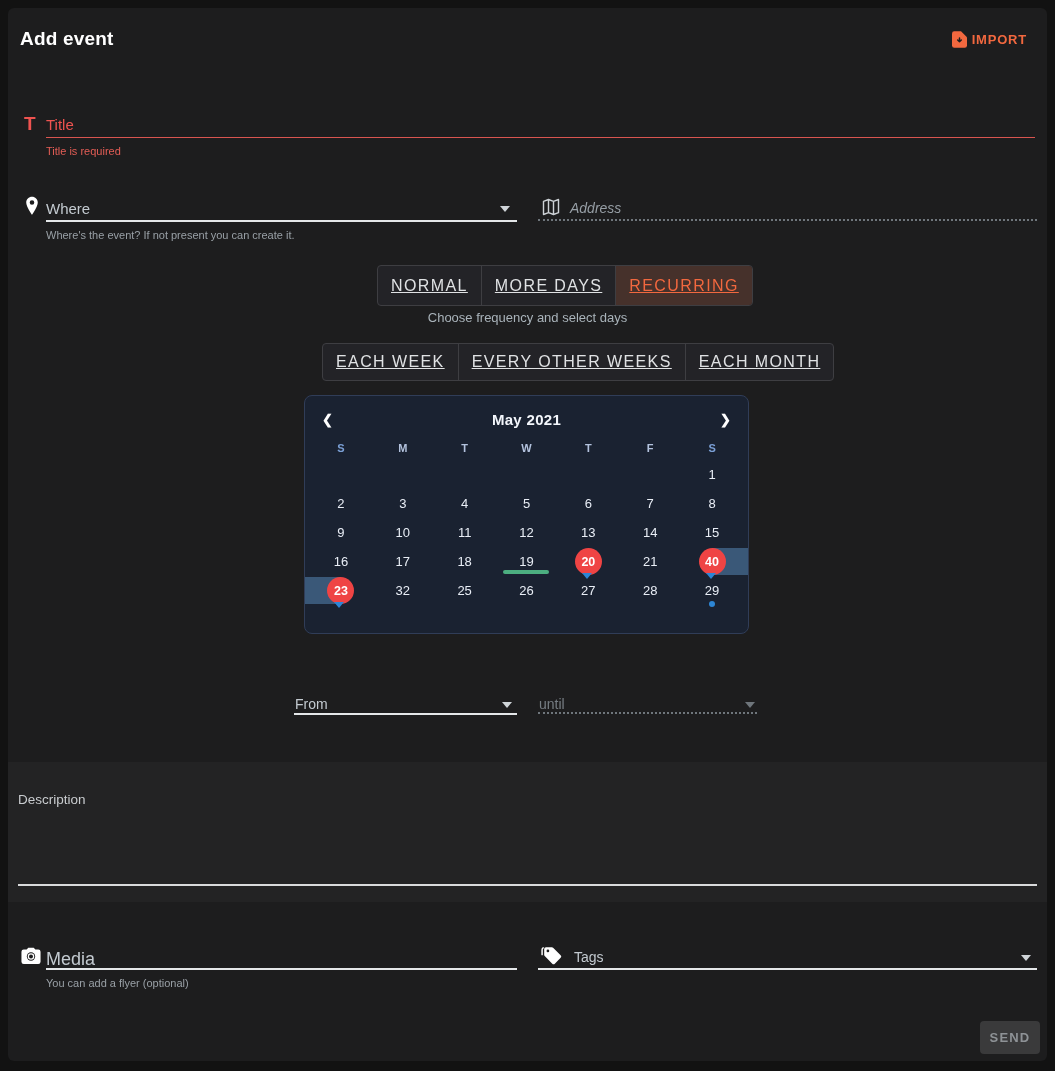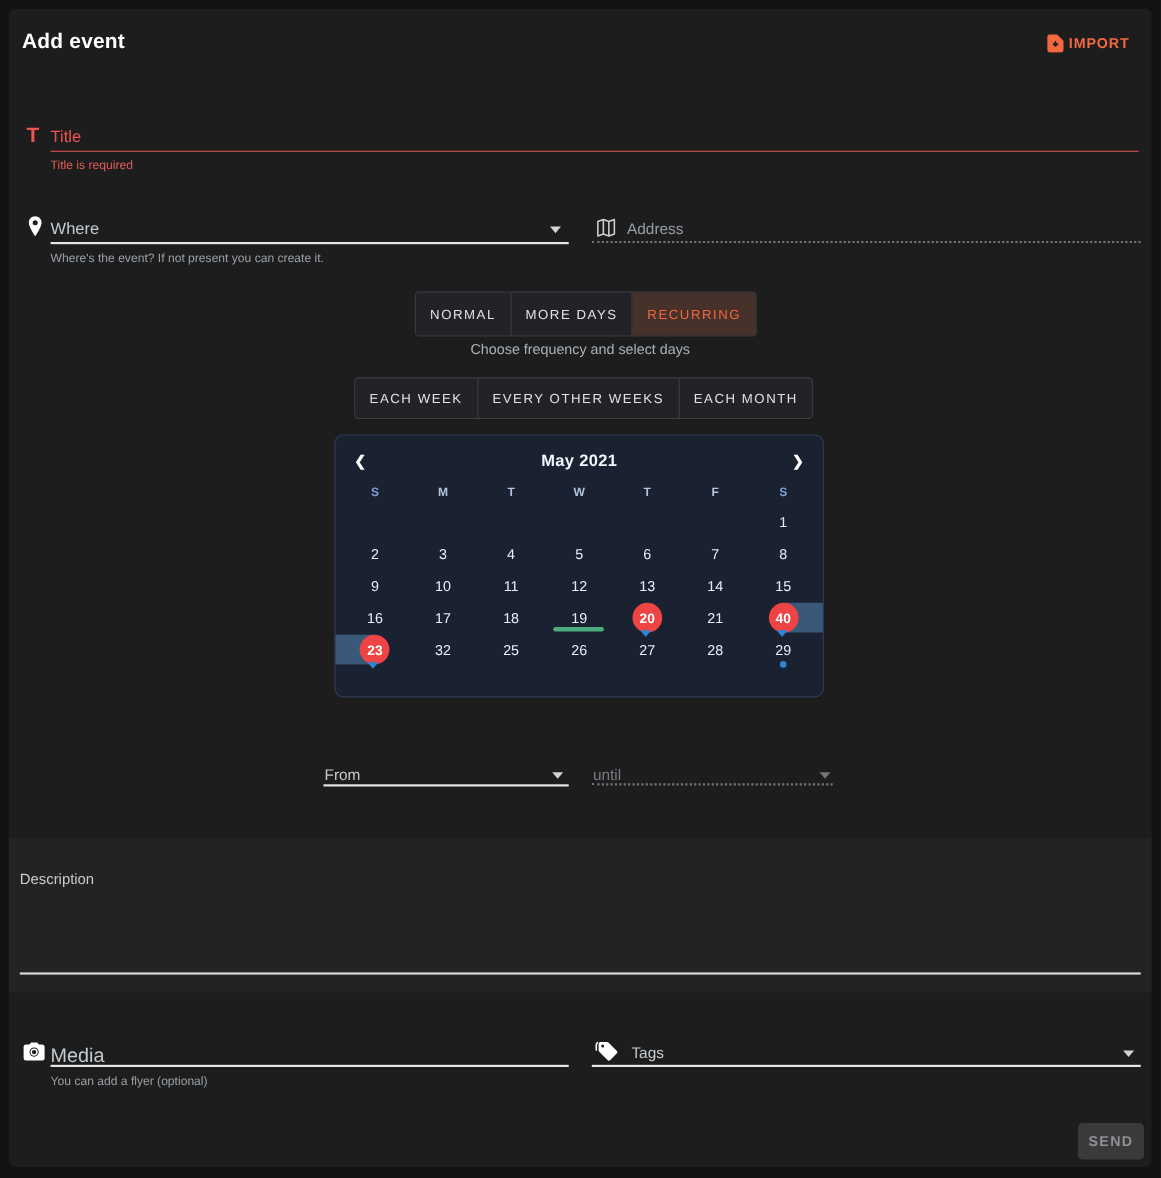--- a/index.html
+++ b/index.html
@@ -27,30 +27,30 @@
   .title-err  { position:absolute; left:38px; top:137px; color:#e35d55; font-size:11px; }
 
   
   .where-icon { position:absolute; left:13px; top:187px; color:#ffffff; }
   .where-ph   { position:absolute; left:38px; top:192px; color:#c3cad0; font-size:15px; }
   .caret { width:0; height:0; border-left:5px solid transparent; border-right:5px solid transparent; border-top:6px solid #cfd4d8; }
   .where-caret { position:absolute; left:492px; top:198px; }
   .where-line  { position:absolute; left:38px; width:471px; top:212px; height:2px; background:#e4e7e9; }
   .where-help  { position:absolute; left:38px; top:221px; font-size:11px; color:#99a0a6; }
   .addr-icon { position:absolute; left:533px; top:189px; color:#cdd2d6; }
-  .addr-ph   { position:absolute; left:562px; top:192px; color:#979fa6; font-size:14px; }
+  .addr-ph   { position:absolute; left:562px; top:192px; color:#979fa6; font-size:14px;font-style:italic; }
   .addr-line { position:absolute; left:530px; right:10px; top:211px; border-bottom:2px dotted #6f767c; }
 
   
   .tab-group { position:absolute; display:flex; border:1px solid #3e3e42; border-radius:4px; overflow:hidden; background:#232327; }
   .type-group { left:369px; top:257px; height:41px; }
   .freq-group { left:314px; top:335px; height:38px; }
   .seg { height:100%; border:none; border-right:1px solid #3e3e42; background:transparent;
-    color:#e0e2e4; font-size:12px; letter-spacing:1.4px; padding:0 13px;
-    font-family:inherit; cursor:pointer; }
+    color:#e0e2e4; font-size:16px; letter-spacing:1.4px; padding:0 13px;
+    font-family:inherit; cursor:pointer;text-decoration:underline; }
   .seg:last-child { border-right:none; }
   .seg-selected { background:#46312b; color:#f2683f; }
   .tabs-caption { position:absolute; top:302px; left:0; width:100%; text-align:center; color:#a9b3ba; font-size:13px; }
 
   
   .calendar { position:absolute; left:296px; top:387px; width:445px; height:239px;
     background:#1a2231; border:1px solid #303d58; border-radius:8px; color:#e9eef6; }
   .cal-header { position:relative; height:30px; margin-top:8px; display:flex; align-items:center; justify-content:center; }
   .cal-title { font-size:15px; font-weight:bold; color:#f3f6fb; letter-spacing:.3px; }
   .cal-nav { position:absolute; top:0; height:100%; display:flex; align-items:center;

